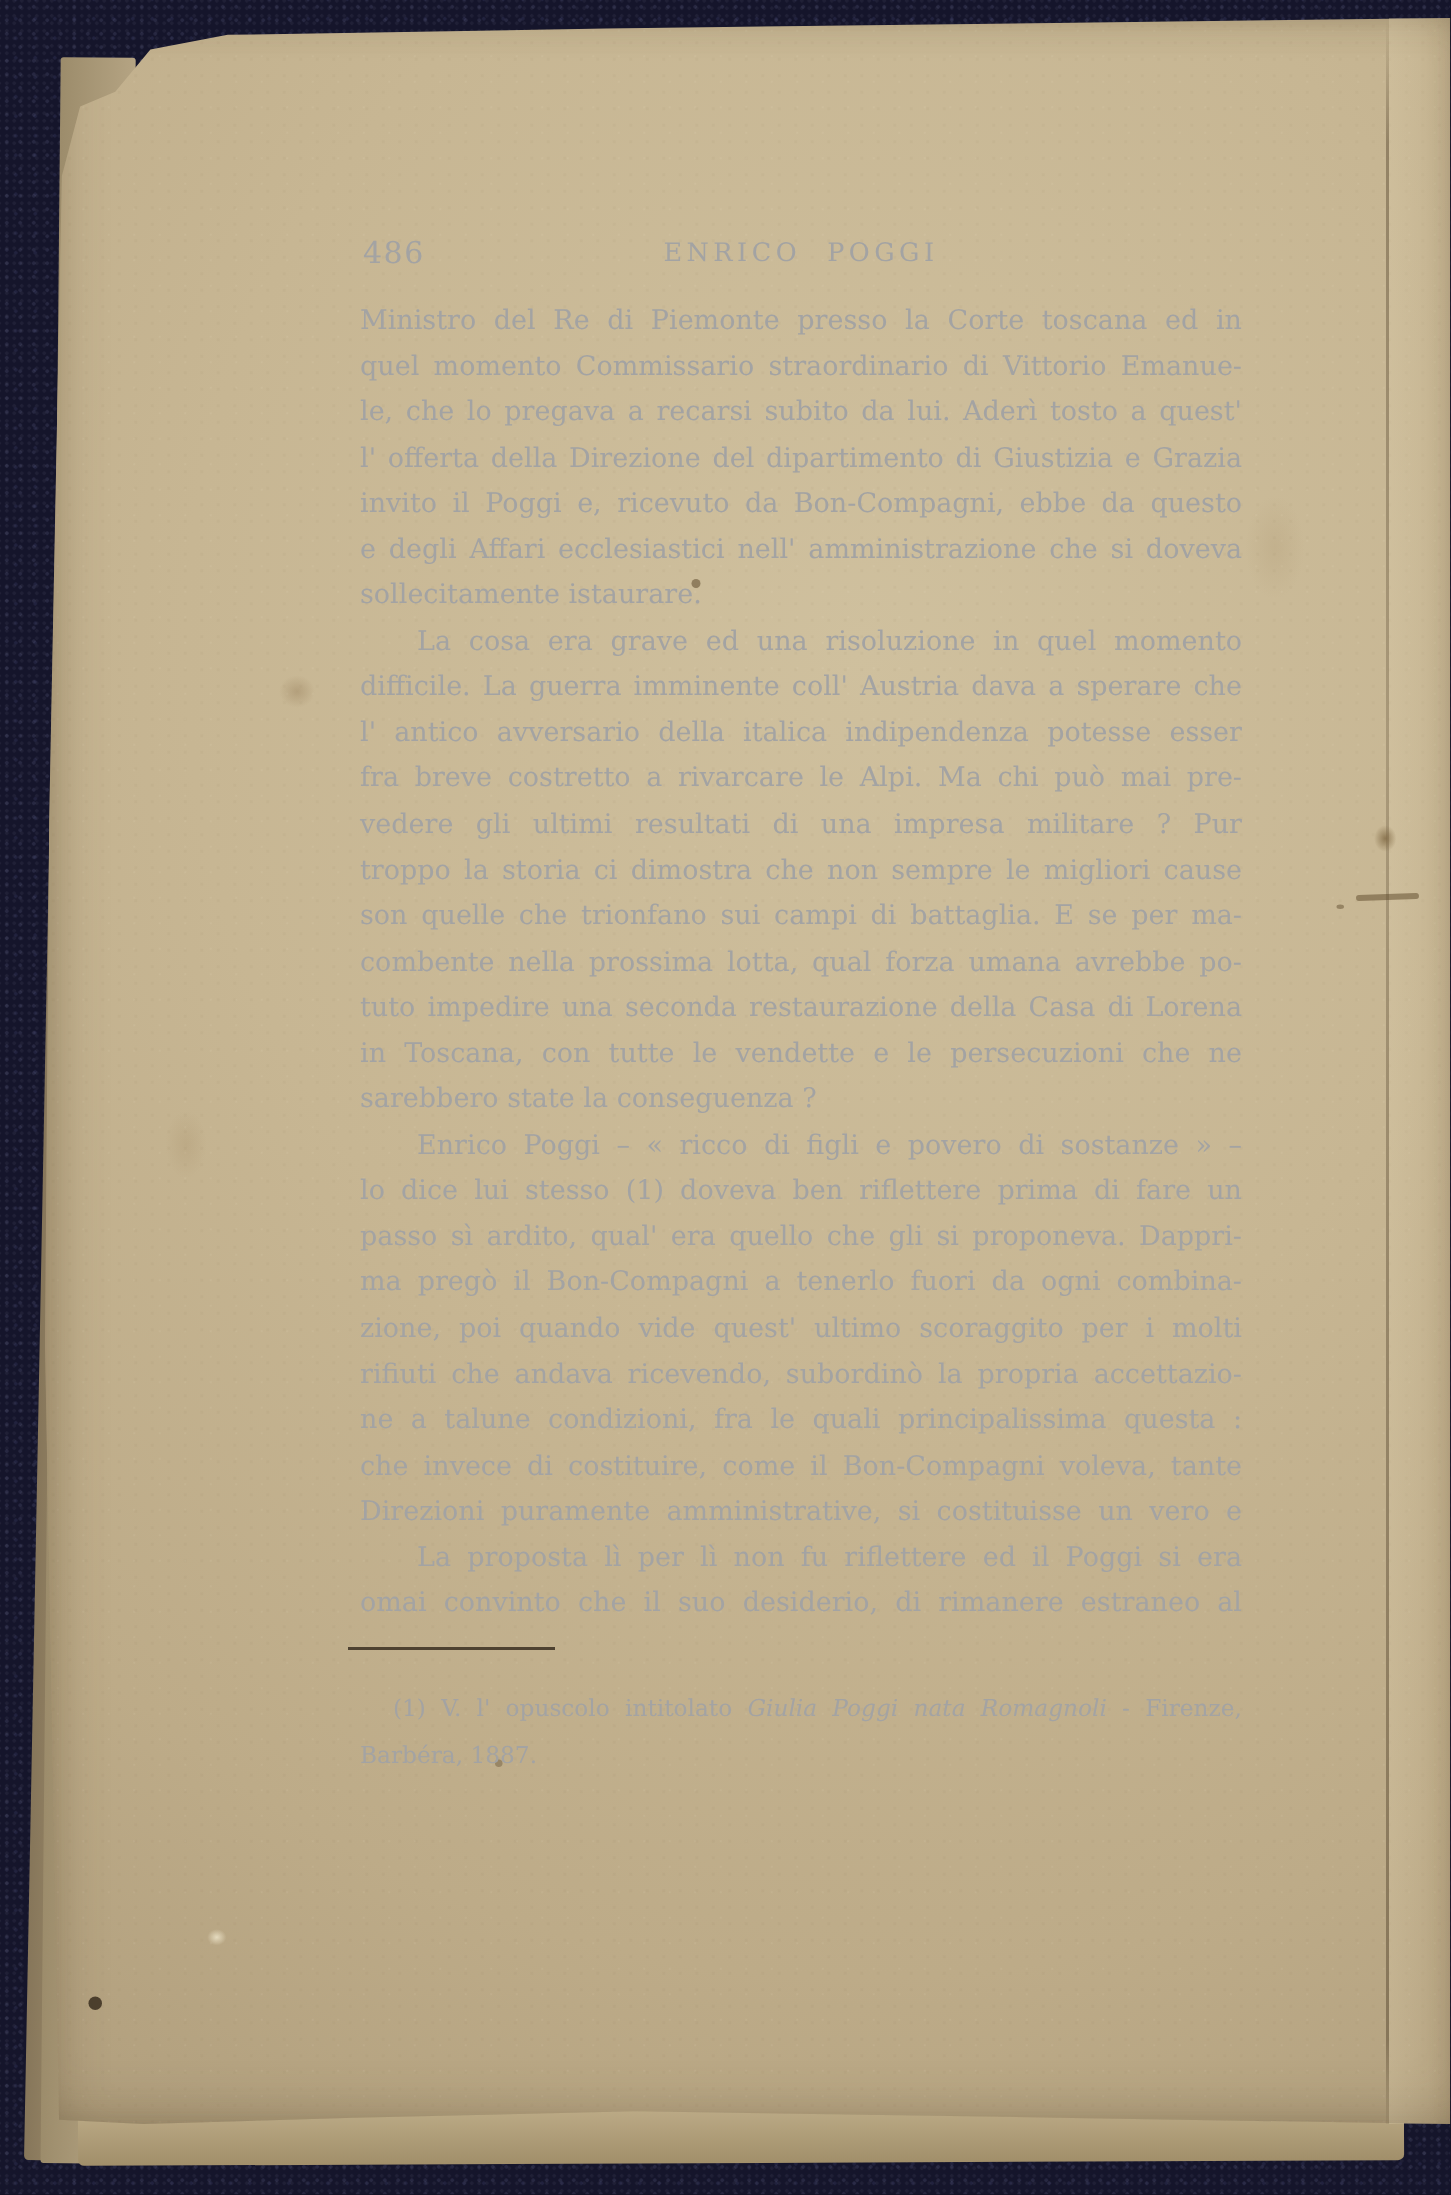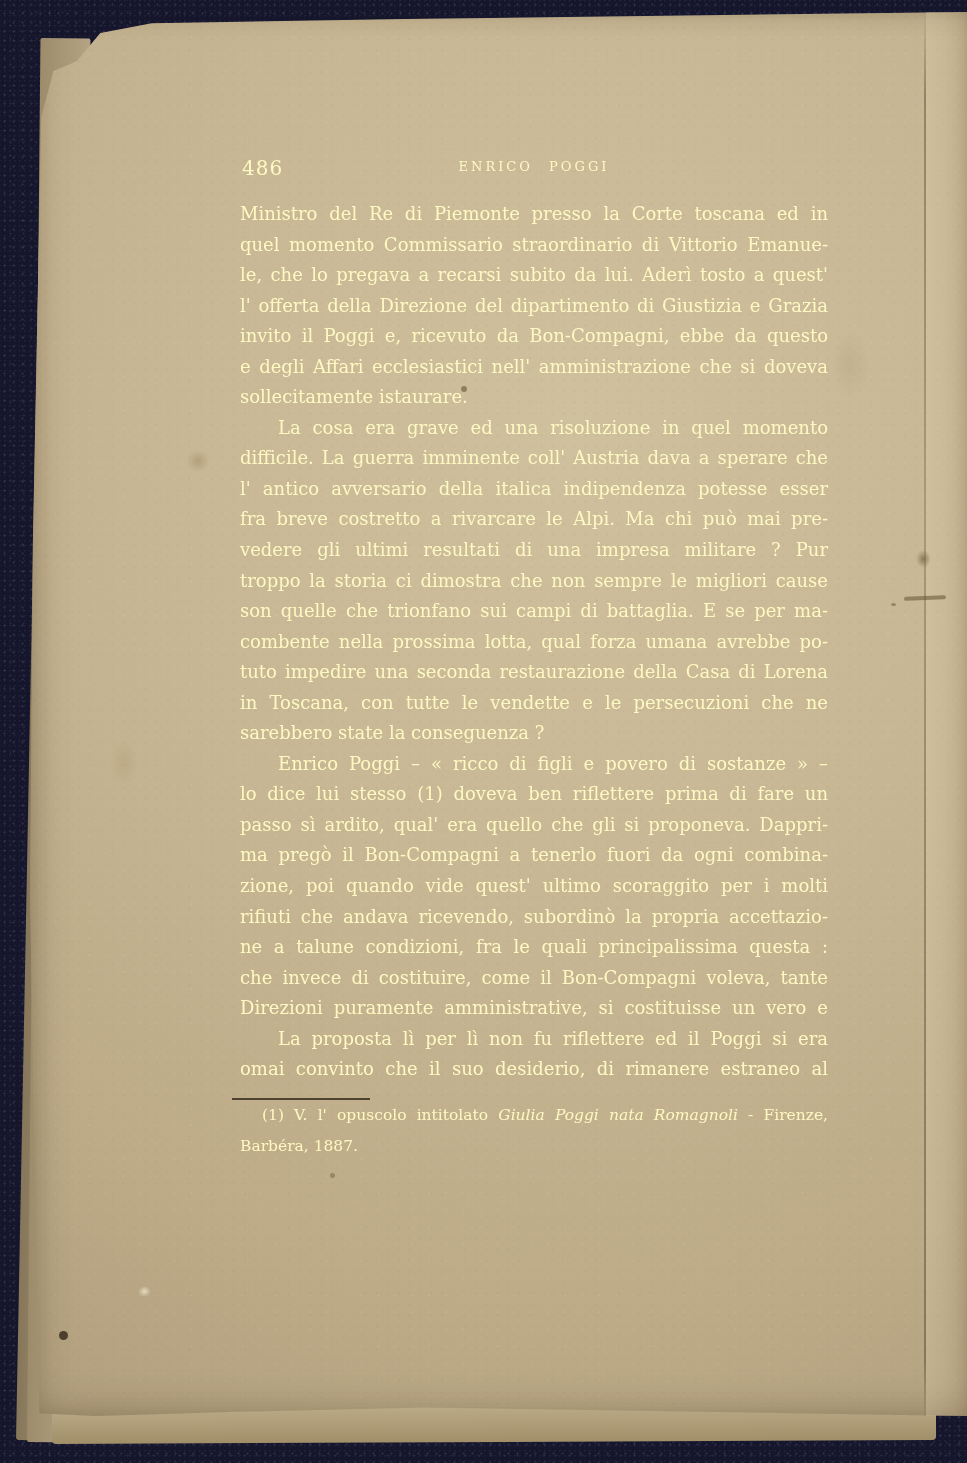--- a/index.html
+++ b/index.html
@@ -92,41 +92,41 @@
     background: radial-gradient(rgba(240,232,206,0.8), rgba(240,232,206,0) 70%); }
   .stain.s4 { left: 461px; top: 386px; width: 6px; height: 6px; background: rgba(95,75,46,0.55); }
   .stain.s5 { left: 330px; top: 1173px; width: 5px; height: 5px; background: rgba(95,75,46,0.4); }
   .stain.s6 { left: 830px; top: 330px; width: 40px; height: 70px;
     background: radial-gradient(rgba(140,112,72,0.12), rgba(140,112,72,0) 70%); }
   .stain.s7 { left: 110px; top: 740px; width: 28px; height: 46px;
     background: radial-gradient(rgba(140,112,72,0.14), rgba(140,112,72,0) 70%); }
   
   .text-layer {
     position: absolute; left: 240px; top: 156px; width: 588px;
-    color: #fef9c3;
+    color: #a3a3a3;
   }
   .header { position: relative; height: 30px; }
   .page-number {
     position: absolute; left: 2px; top: 0;
     font-size: 20px; letter-spacing: 1px;
   }
   .running-head {
     position: absolute; left: 0; top: 3px; width: 100%;
-    text-align: center; font-size: 13px;
+    text-align: center; font-size: 17px;
     letter-spacing: 3px; word-spacing: 9px;
   }
   .body-text { margin-top: 13px; font-size: 18px; line-height: 30.55px; }
   .line { text-align: justify; text-align-last: justify; }
   .line.indent { text-indent: 38px; }
   .line.last { text-align: left; text-align-last: left; }
   .footnote-rule {
     margin: 13px 0 0 -8px; width: 138px; height: 0;
     border-top: 2px solid #4e4231;
   }
-  .footnote { margin-top: 0; font-size: 15.5px; line-height: 31.5px; }
+  .footnote { margin-top: 24px; font-size: 15.5px; line-height: 31.5px; }
   .footnote .fn-line1 { text-indent: 22px; text-align: justify; text-align-last: justify; }
   .footnote .fn-title { font-style: italic; }
   .footnote .fn-line2 { text-align: left; }
 </style>
 </head>
 <body>
 
 <div class="backdrop"></div>
 
 <div class="stack-1"></div>

